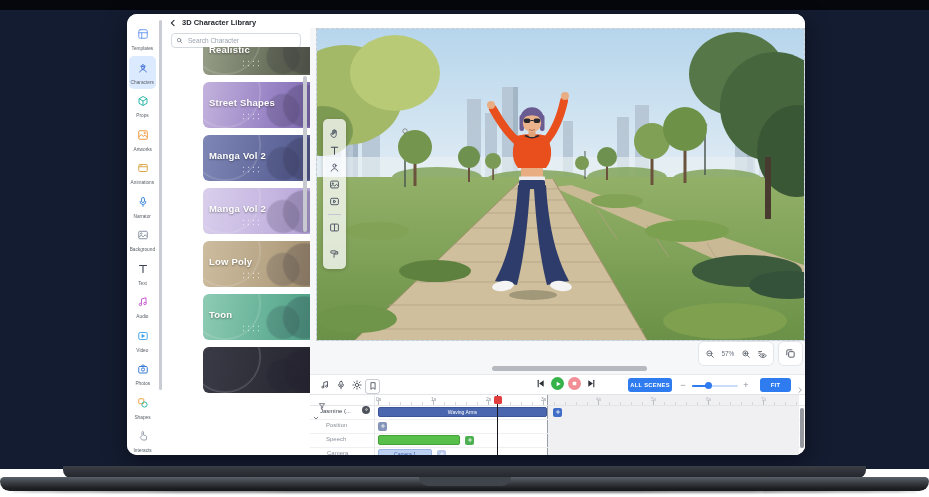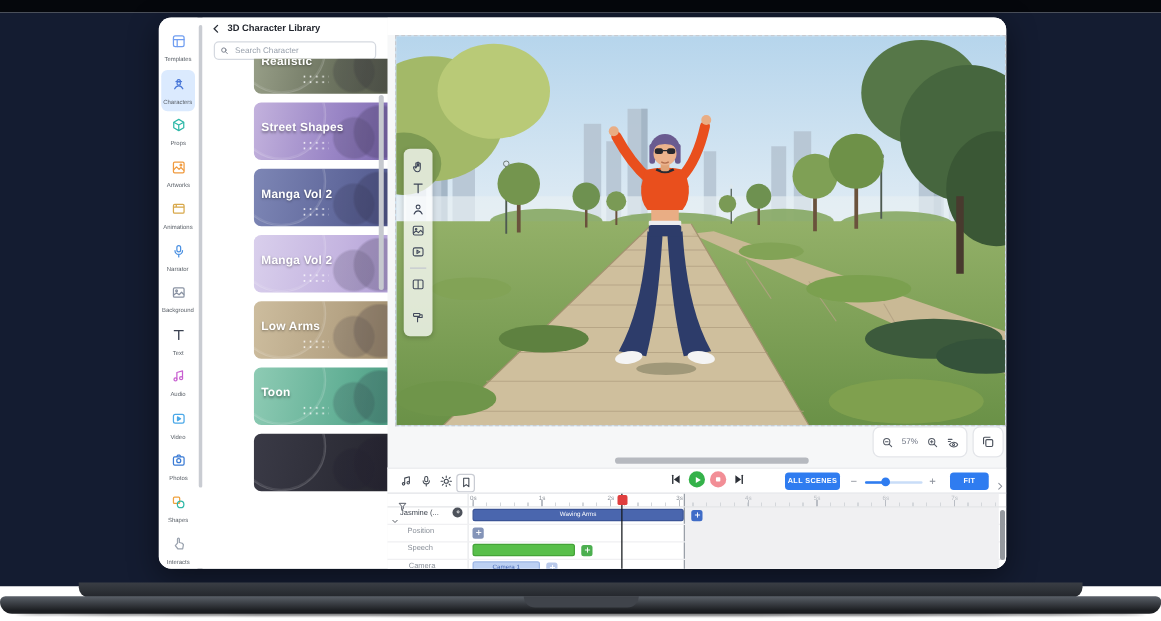--- a/index.html
+++ b/index.html
@@ -226,21 +226,21 @@
         </div>
         <div class="card" style="background:linear-gradient(100deg,#7d86b5,#636b9e 55%,#4f568a)">
           <span class="card-label">Manga Vol 2</span>
           <span class="card-dots"></span>
         </div>
         <div class="card" style="background:linear-gradient(100deg,#d9cfec,#c4b4e0 60%,#b09ed5)">
           <span class="card-label">Manga Vol 2</span>
           <span class="card-dots"></span>
         </div>
         <div class="card" style="background:linear-gradient(100deg,#cdbd9e,#b5a384 60%,#9c896a)">
-          <span class="card-label">Low Arms</span>
+          <span class="card-label">Low Poly</span>
           <span class="card-dots"></span>
         </div>
         <div class="card" style="background:linear-gradient(100deg,#8ecbb4,#63b096 60%,#4a9a81)">
           <span class="card-label">Toon</span>
           <span class="card-dots"></span>
         </div>
         <div class="card" style="background:linear-gradient(100deg,#3a3a46,#25252e)">
           <span class="card-label"></span>
         </div>
       </div>

